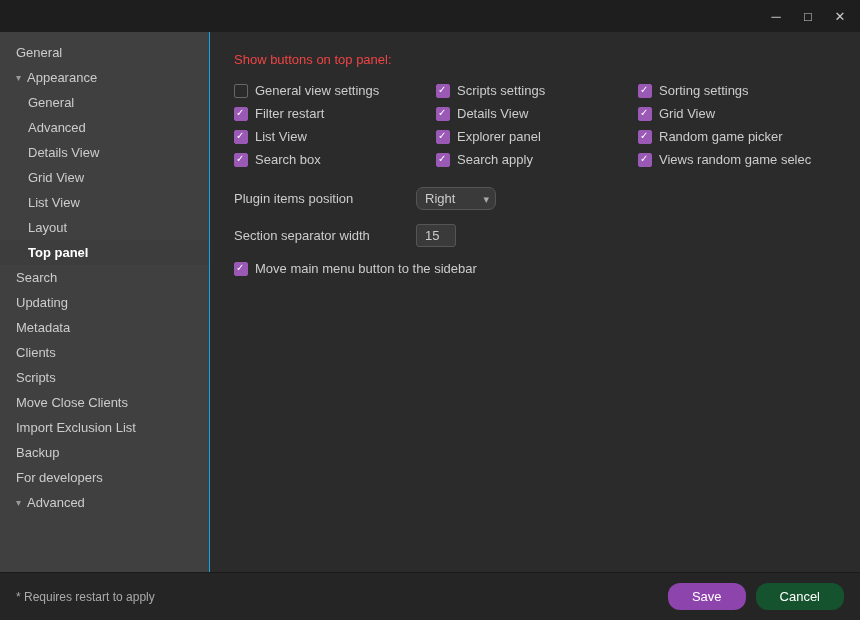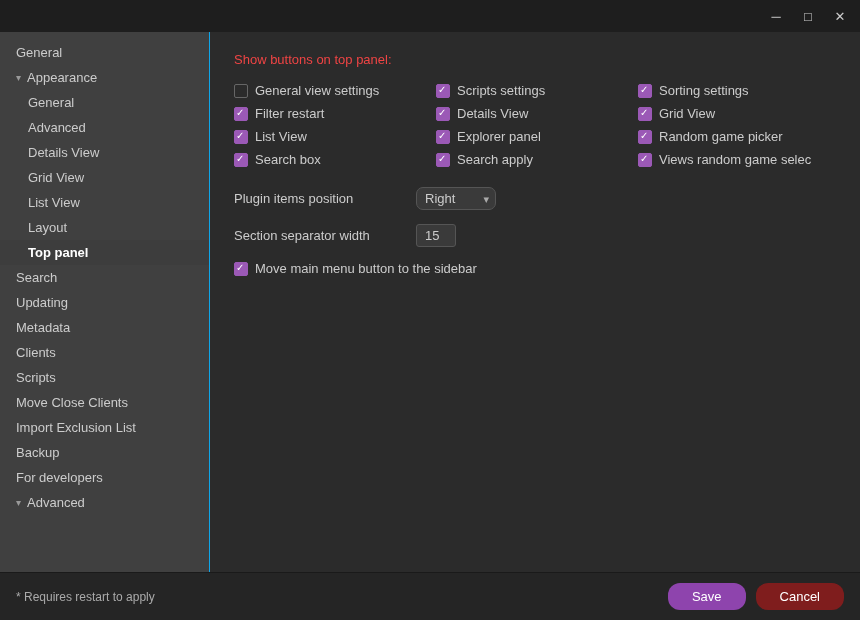--- a/index.html
+++ b/index.html
@@ -227,21 +227,21 @@
       border-radius: 12px;
       font-size: 13px;
       cursor: pointer;
       font-family: Liberation Sans, sans-serif;
     }
     .btn-save {
       background: #8e44ad;
       color: #fff;
     }
     .btn-cancel {
-      background: #7f1d1d;
+      background: #14532d;
       color: #fff;
     }
   </style>
 </head>
 <body>
 
 <div class="title-bar">
   <div class="title-bar-buttons">
     <button class="title-btn">─</button>
     <button class="title-btn">□</button>

